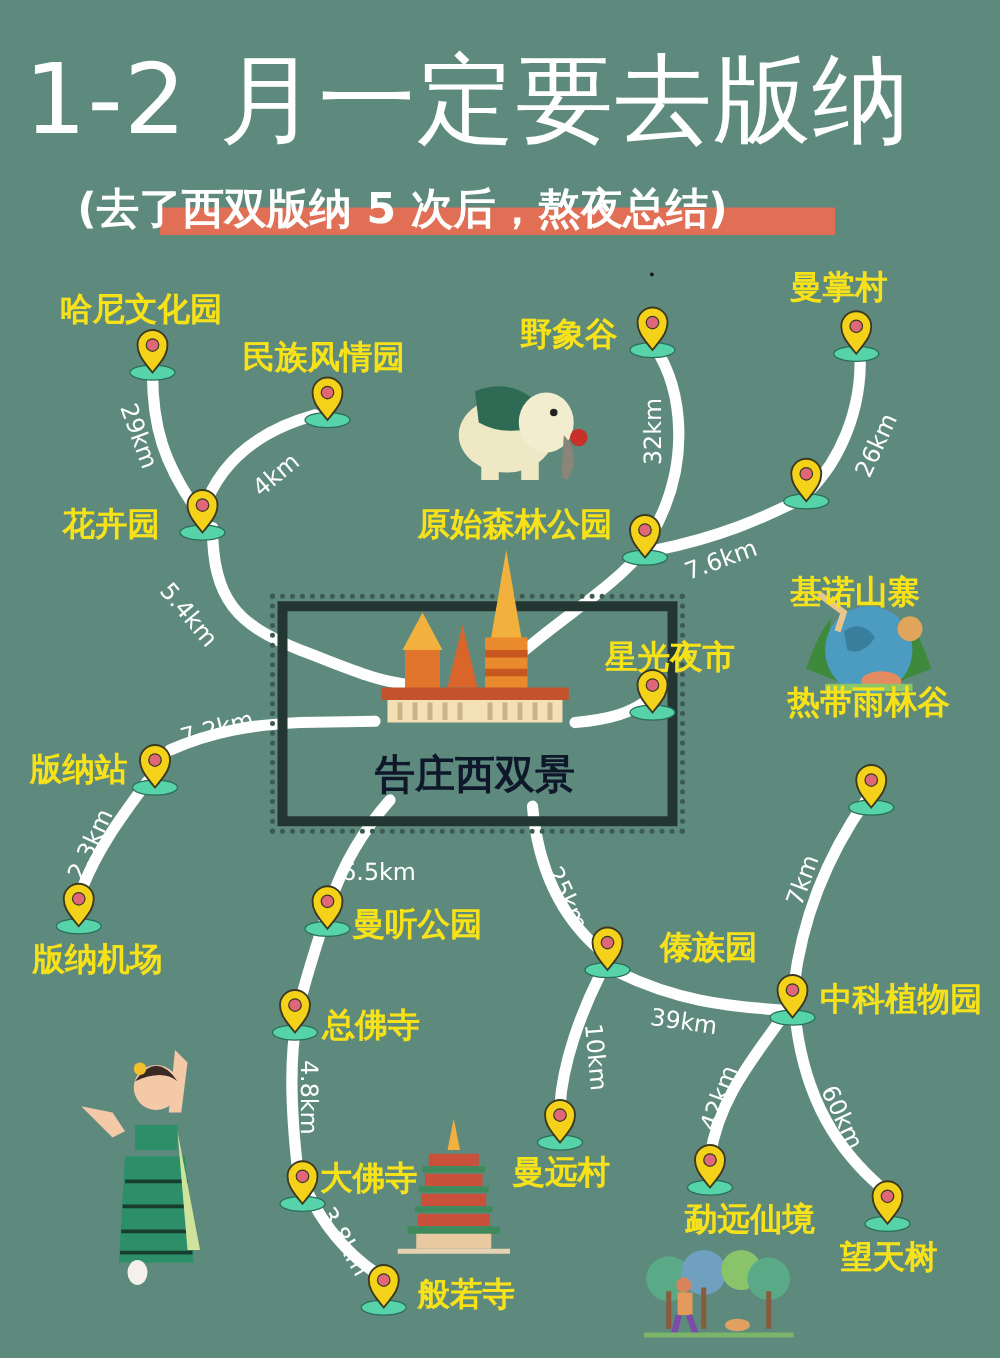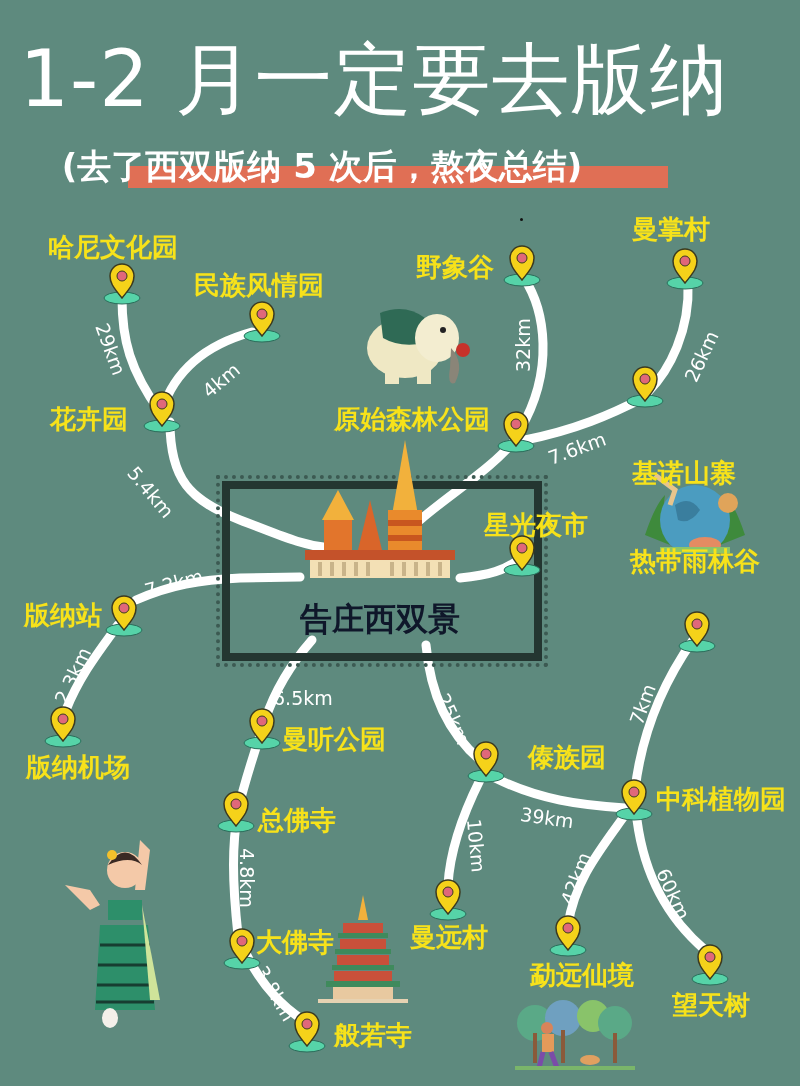--- a/index.html
+++ b/index.html
@@ -301,21 +301,21 @@
 </div>
 <div>
   <div class="label" style="left:410px;top:920px;">曼远村</div>
   <svg class="pin" style="left:428px;top:878px;" viewBox="0 0 40 44">
       <ellipse cx="20" cy="36" rx="18" ry="6" fill="#56d3a8" stroke="#2a6d5a" stroke-width="1"></ellipse>
       <path d="M20 36 C10 24 8 20 8 14 A12 12 0 0 1 32 14 C32 20 30 24 20 36 Z" fill="#f5d21a" stroke="#3b3a20" stroke-width="1.5"></path>
       <circle cx="20" cy="14" r="5" fill="#e0677a" stroke="#3b3a20" stroke-width="1"></circle>
     </svg>
 </div>
 <div>
-  <div class="label" style="left:530px;top:958px;">勐远仙境</div>
+  <div class="label" style="left:548px;top:958px;">勐远仙境</div>
   <svg class="pin" style="left:548px;top:914px;" viewBox="0 0 40 44">
       <ellipse cx="20" cy="36" rx="18" ry="6" fill="#56d3a8" stroke="#2a6d5a" stroke-width="1"></ellipse>
       <path d="M20 36 C10 24 8 20 8 14 A12 12 0 0 1 32 14 C32 20 30 24 20 36 Z" fill="#f5d21a" stroke="#3b3a20" stroke-width="1.5"></path>
       <circle cx="20" cy="14" r="5" fill="#e0677a" stroke="#3b3a20" stroke-width="1"></circle>
     </svg>
 </div>
 <div>
   <div class="label" style="left:672px;top:988px;font-family:Liberation Mono, monospace;">望天树</div>
   <svg class="pin" style="left:690px;top:943px;" viewBox="0 0 40 44">
       <ellipse cx="20" cy="36" rx="18" ry="6" fill="#56d3a8" stroke="#2a6d5a" stroke-width="1"></ellipse>

